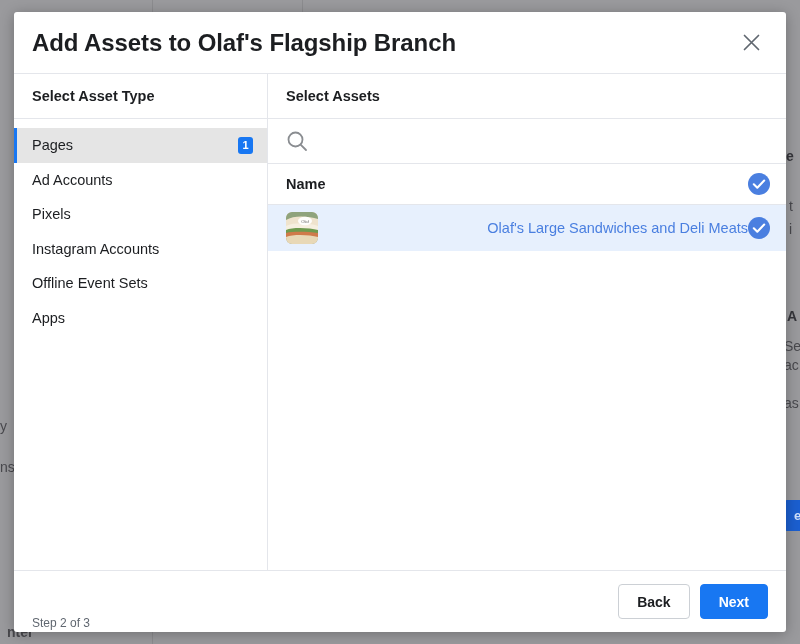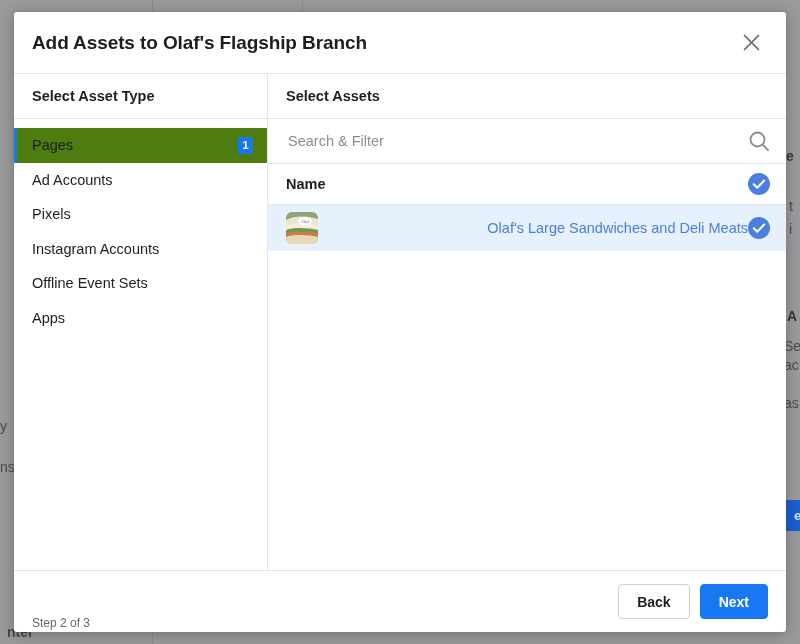--- a/index.html
+++ b/index.html
@@ -69,21 +69,21 @@
     height: 62px;
     flex: 0 0 62px;
     display: flex;
     align-items: center;
     justify-content: space-between;
     padding: 0 18px 0 18px;
     box-sizing: border-box;
     border-bottom: 1px solid #e4e6eb;
   }
   .modal-title {
-    font-size: 19px;
+    font-size: 24px;
     font-weight: bold;
     color: #1c1e21;
     letter-spacing: -0.1px;
   }
   .close-btn {
     width: 34px;
     height: 34px;
     display: flex;
     align-items: center;
     justify-content: center;
@@ -129,21 +129,21 @@
     height: 34.5px;
     display: flex;
     align-items: center;
     padding: 0 14px 0 18px;
     font-size: 14.5px;
     color: #1c1e21;
     cursor: pointer;
     background: transparent;
   }
   .asset-type-item.active {
-    background: #4d7c0f;
+    background: #e5e5e5;
     justify-content: center;
   }
   .asset-type-item.active::before {
     content: "";
     position: absolute;
     left: 0;
     top: 0;
     bottom: 0;
     width: 3px;
     background: #1877f2;
@@ -344,21 +344,20 @@
         </div>
 
 
       </div>
     </div>
 
     <div class="col-right">
       <div class="col-head">Select Assets</div>
 
       <div class="search-row">
-        <input class="search-input" type="text" placeholder="Search &amp; Filter" style="">
         <span class="search-icon">
           <svg width="22" height="22" viewBox="0 0 22 22" aria-hidden="true">
             <circle cx="9.5" cy="9.5" r="7" fill="none" stroke="#8a8d91" stroke-width="1.8"></circle>
             <line x1="14.6" y1="14.6" x2="20" y2="20" stroke="#8a8d91" stroke-width="1.8" stroke-linecap="round"></line>
           </svg>
         </span>
       </div>
 
       <div class="table-head">
         <span class="table-head-name">Name</span>

